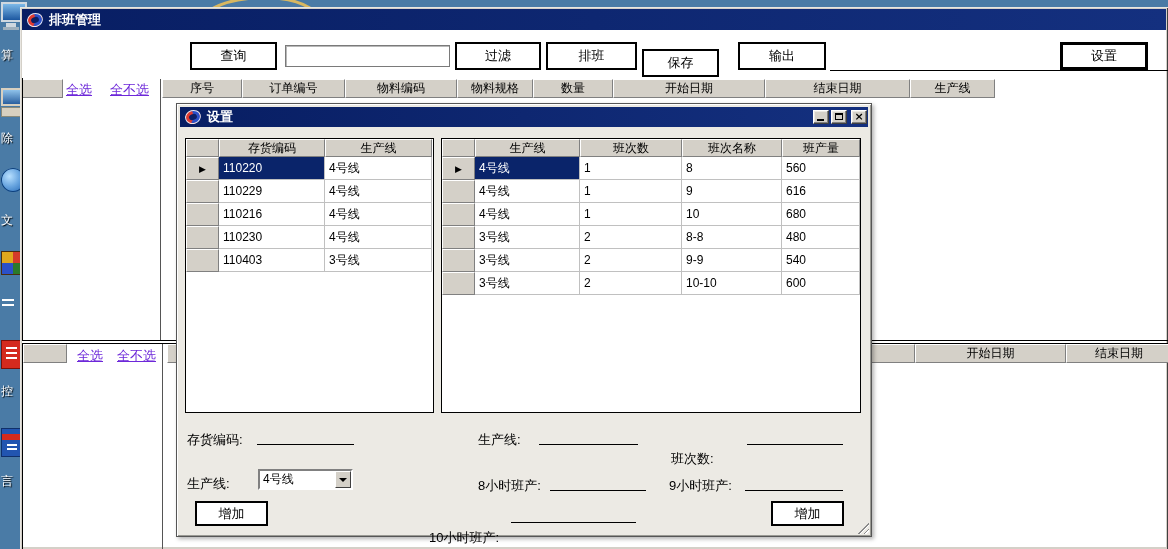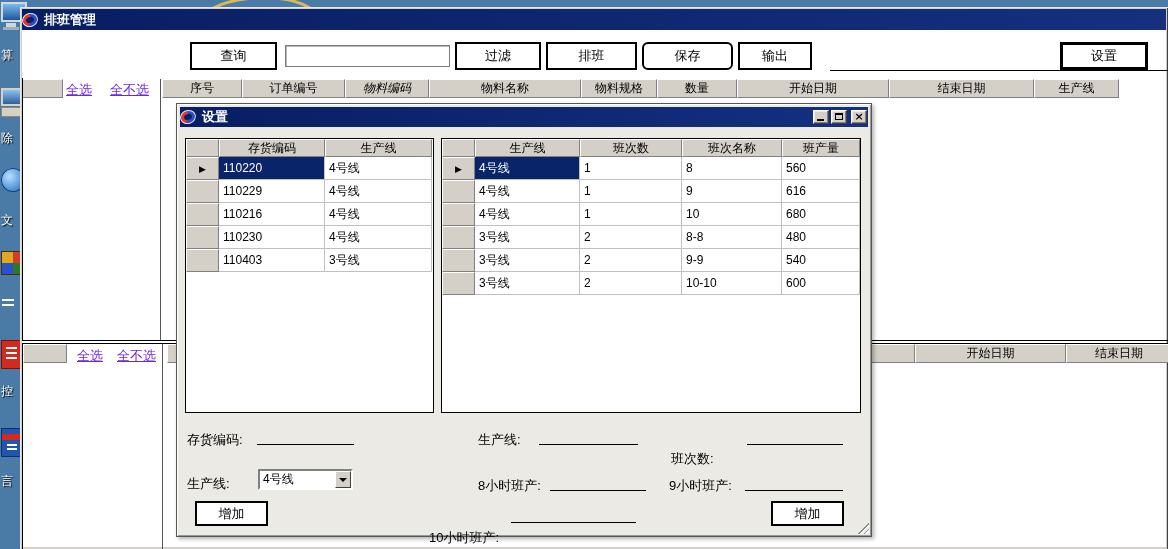--- a/index.html
+++ b/index.html
@@ -16,21 +16,21 @@
     text-shadow:1px 1px 1px #000; white-space:nowrap; overflow:hidden;}
   .ico{position:absolute; left:1px;}
 
   
   #main-window{position:absolute; left:20px; top:7px; width:1148px; height:542px;
     background:#d4d0c8;
     box-shadow:inset 1px 1px 0 #e8e6e1, inset -1px 0 0 #404040;}
   #mw-client{position:absolute; left:2px; top:23px; width:1144px; height:517px; background:#fff;}
   .titlebar{background:linear-gradient(to right,#081e63,#14307f);
     color:#fff; font-weight:bold; font-size:13px; display:flex; align-items:center; gap:6px;
-    box-sizing:border-box;}
+    padding-left:5px; box-sizing:border-box;}
   .logo{width:14px; height:12px; border-radius:50%;
     background:conic-gradient(from 210deg,#e03a2f 0 45%,#2b50c8 45% 100%);
     border:1px solid rgba(255,255,255,.85); position:relative; transform:rotate(-18deg); flex:0 0 auto;}
   .logo::after{content:""; position:absolute; inset:3px; border-radius:50%; background:#0a1f66;}
 
   
   .btn{position:absolute; background:#fff; border:2px solid #000; color:#000;
     font-size:13px; display:flex; align-items:center; justify-content:center; box-sizing:border-box; cursor:default;}
   .btn.default{border-width:3px;}
   .tb-input{position:absolute; background:#fff; border:1px solid #7a7a7a;
@@ -129,34 +129,33 @@
   <div class="titlebar abs" style="left:2px;top:2px;width:1144px;height:21px;">
     <span class="logo"></span>
     <span>排班管理</span>
   </div>
   <div id="mw-client"></div>
 
   <div class="btn" style="left:170px;top:35px;width:87px;height:28px;">查询</div>
   <input class="tb-input" style="left: 265px; top: 38px; width: 165px; height: 22px;" value="">
   <div class="btn" style="left:435px;top:35px;width:86px;height:28px;">过滤</div>
   <div class="btn" style="left:526px;top:35px;width:91px;height:28px;">排班</div>
-  <div class="btn" style="left:622px;top:35px;width:91px;height:28px;border-radius:6px;">保存</div>
-  <div class="btn" style="left:718px;top:35px;width:74px;height:28px;">输出</div>
+  <div class="btn" style="left:622px;top:42px;width:77px;height:28px;">保存</div>
+  <div class="btn" style="left:718px;top:35px;width:88px;height:28px;">输出</div>
   <div class="btn default" style="left:1040px;top:35px;width:88px;height:28px;">设置</div>
 
   <div class="hline" style="left:810px;top:63px;width:338px;"></div>
 
   <div class="corner" style="left:2px;top:72px;width:41px;height:19px;"></div>
   <a class="sel-link" style="left:46px;top:74px;">全选</a>
   <a class="sel-link" style="left:90px;top:74px;">全不选</a>
   <div class="hdr-strip" style="left:142px;top:72px;">
     <div class="hdr-cell" style="width:80px;">序号</div>
     <div class="hdr-cell" style="width:103px;">订单编号</div>
-    <div class="hdr-cell" style="width:84px;font-style:italic;">物料编码</div>
-    <div class="hdr-cell" style="width:152px;">物料名称</div>
+    <div class="hdr-cell" style="width:112px;">物料编码</div>
     <div class="hdr-cell" style="width:76px;">物料规格</div>
     <div class="hdr-cell" style="width:80px;">数量</div>
     <div class="hdr-cell" style="width:152px;">开始日期</div>
     <div class="hdr-cell" style="width:145px;">结束日期</div>
     <div class="hdr-cell" style="width:85px;">生产线</div>
   </div>
   <div class="vline" style="left:2px;top:71px;height:263px;"></div>
   <div class="vline" style="left:140px;top:72px;height:261px;background:#555;"></div>
   <div class="hline" style="left:2px;top:333px;width:1146px;"></div>
 

